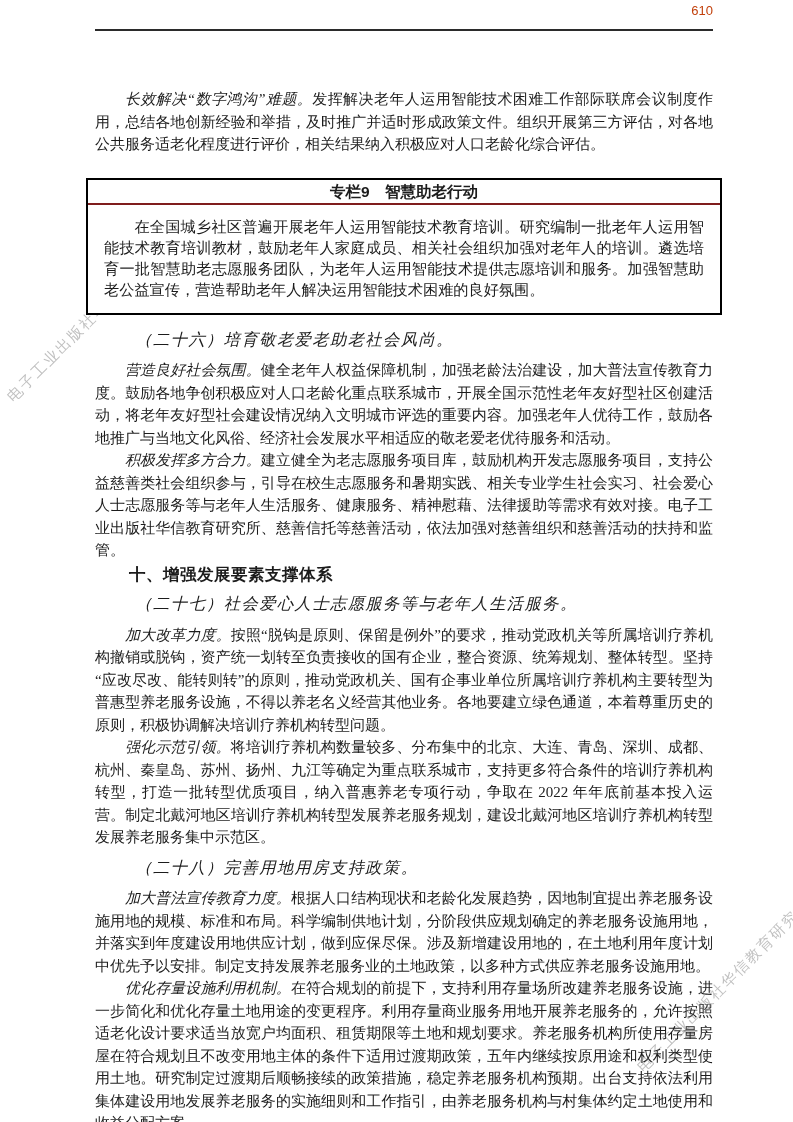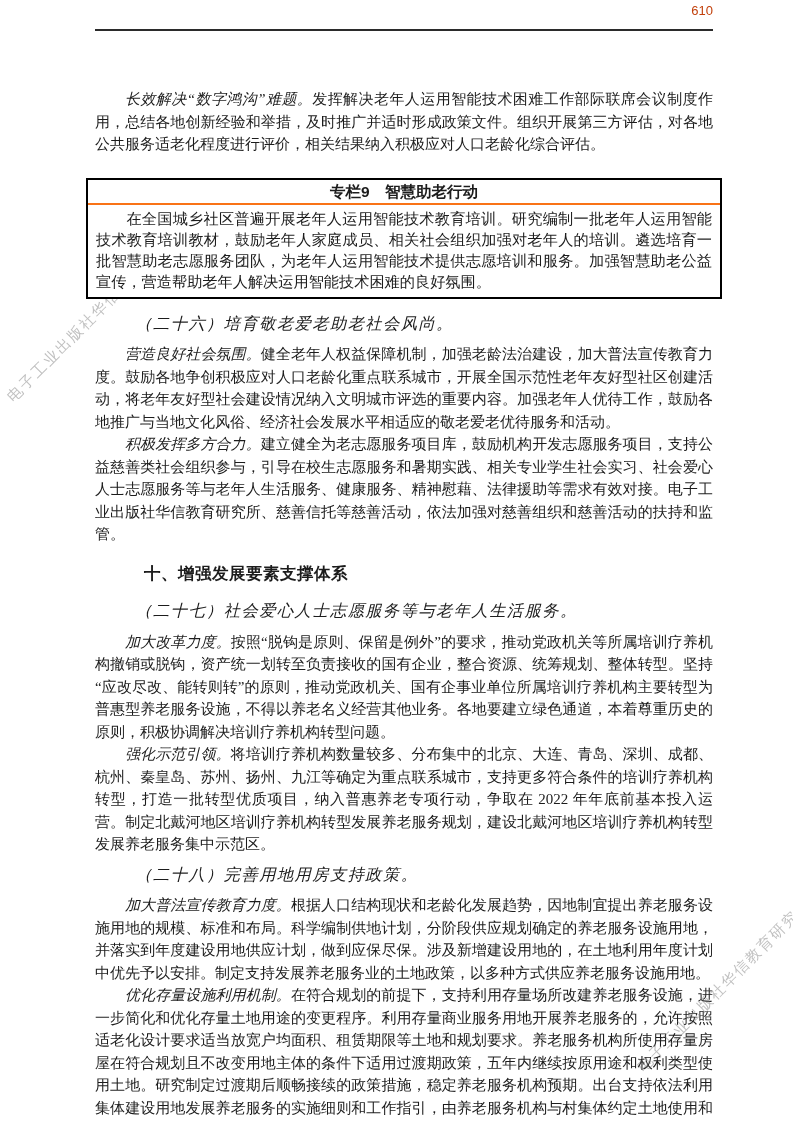--- a/index.html
+++ b/index.html
@@ -32,40 +32,40 @@
     text-align: justify; text-indent: 2em;
   }
   .kai { font-style: italic; }
   .item {
     margin: 8px;
     font-size: 16.2px; line-height: 22.5px;
     font-style: italic; letter-spacing: 1.5px;
     text-indent: 2em;
   }
   .section-heading {
-    margin: 16px;
+    margin: 1px;
     font-family: "Liberation Sans", sans-serif;
     font-weight: 700; font-size: 16.5px; line-height: 22.5px;
     text-indent: 2em; letter-spacing: 0.5px;
   }
 
   .column-box {
     margin: 22px -9px 14px -9px;
     border: 2px solid #000;
     background: #fff;
     position: relative; z-index: 2;
   }
   .column-box-title {
     font-family: "Liberation Sans", sans-serif;
     font-weight: 700; font-size: 15.5px; line-height: 21px;
     text-align: center; padding: 1px 0;
-    border-bottom: 2px solid #f97316;
+    border-bottom: 2px solid #7f1d1d;
   }
   .column-box-body {
-    margin: 0; padding: 3px 8px 5px 8px;
+    margin: 8px; padding: 3px 8px 5px 8px;
     font-size: 15.2px; line-height: 21px;
     text-align: justify; text-indent: 2em;
   }
 
   .watermark {
     position: absolute;
     font-family: "Liberation Sans", sans-serif;
     font-size: 15px; letter-spacing: 2px;
     color: rgba(115, 115, 115, 0.45);
     white-space: nowrap;

